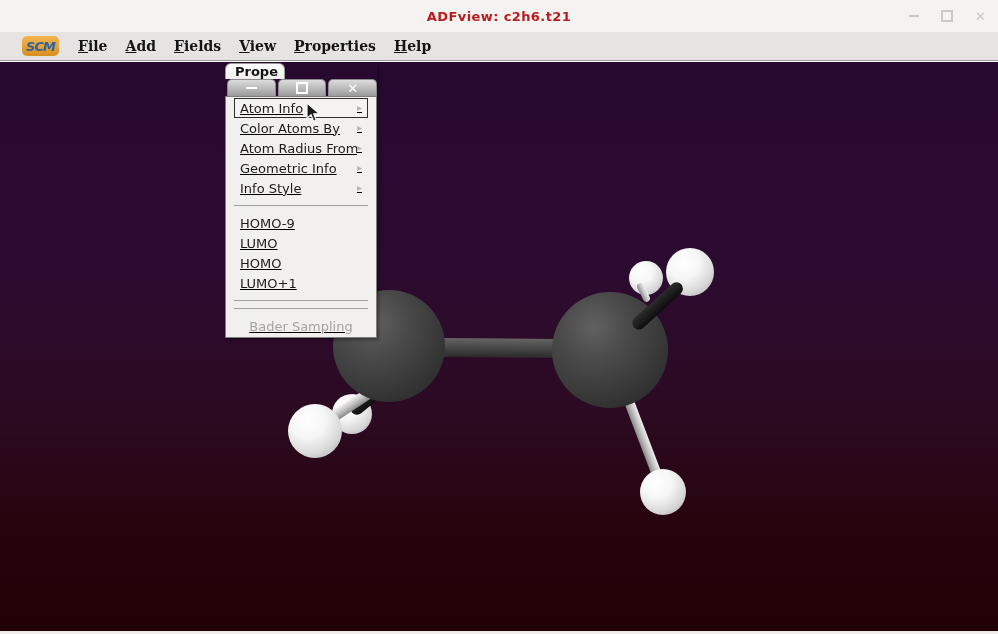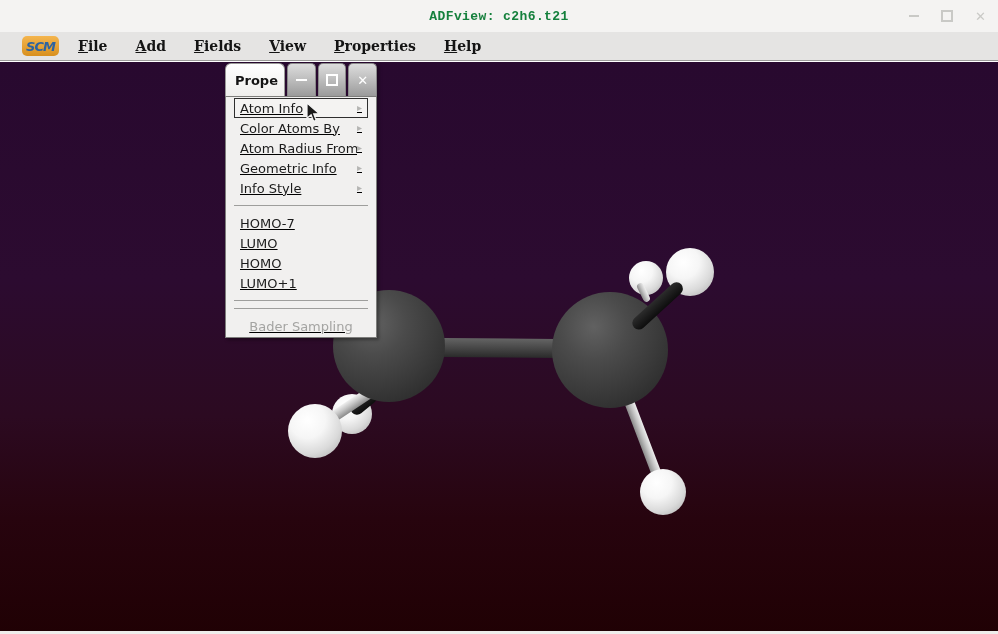--- a/index.html
+++ b/index.html
@@ -1,49 +1,49 @@
 <!DOCTYPE html>
 <html><head>
 <meta charset="utf-8">
 <style>
   html,body{margin:0;padding:0;}
   body{width:998px;height:634px;overflow:hidden;font-family:"DejaVu Sans",sans-serif;}
   .screen{position:relative;width:998px;height:634px;background:#ffffff;overflow:hidden;}
 
   
   .titlebar{height:32px;background:#f4f3f2;display:flex;align-items:center;justify-content:center;position:relative;}
-  .titlebar-title{font-weight:bold;font-size:13px;color:#15803d;letter-spacing:.4px;font-family:Liberation Mono, monospace;}
+  .titlebar-title{font-weight:bold;font-size:13px;color:#b91c1c;letter-spacing:.4px;}
   .titlebar-controls{position:absolute;right:12px;top:0;height:100%;display:flex;align-items:center;gap:22px;}
   .tb-min{width:10px;height:2px;background:#c9c9c6;}
   .tb-max{width:8px;height:8px;border:2px solid #c9c9c6;}
   .tb-close{font-size:13px;font-weight:bold;color:#c9c9c6;line-height:1;}
 
   
   .menubar{height:29px;background:#e5e4e3;border-bottom:1px solid #9b9b99;display:flex;align-items:center;padding-left:22px;box-sizing:border-box;}
   .logo{width:37px;height:20px;border-radius:5px;background:linear-gradient(180deg,#f4b54e,#d8901f);color:#2d63a0;
         font-style:italic;font-weight:bold;font-size:13px;display:flex;align-items:center;justify-content:center;letter-spacing:-1px;}
-  .menubar-items{display:flex;gap:28px;margin-left:19px;}
+  .menubar-items{display:flex;gap:18px;margin-left:19px;}
   .menubar-item{font-family:"DejaVu Serif","Liberation Serif",serif;font-weight:bold;font-size:14px;color:#141414;cursor:default;}
   .menubar-item .mn{text-decoration:underline;}
 
   
   .viewport{position:absolute;top:62px;left:0;right:0;bottom:0;overflow:hidden;
     background:linear-gradient(180deg,#28092f 0%,#2c0b30 38%,#2c0a21 62%,#27040e 80%,#200104 100%);}
   .atom{position:absolute;border-radius:50%;}
   .atom-C{background:radial-gradient(circle at 36% 30%, #616161 0%, #4b4b4b 30%, #3a3a3a 60%, #222222 100%);}
   .atom-H{background:radial-gradient(circle at 36% 30%, #ffffff 0%, #f6f6f6 35%, #dadada 65%, #a6a6a6 100%);}
   .bond{position:absolute;transform-origin:left center;}
   .bond-dark{background:linear-gradient(180deg,#646464 0%,#4a4a4a 45%,#2a2a2a 100%);}
   .bond-light{background:linear-gradient(180deg,#efefef 0%,#c6c6c6 45%,#8a8a8a 100%);border-radius:5px;}
   .bond-black{background:linear-gradient(180deg,#2c2c2c 0%,#0d0d0d 100%);border-radius:7px;}
   .bottom-strip{position:absolute;left:0;right:0;bottom:0;height:3px;background:#eeedeb;z-index:8;}
 
   
   .float-window{position:absolute;left:225px;top:1px;width:152px;z-index:10;box-shadow:2px 2px 3px rgba(0,0,0,.35);}
-  .fw-titlebar{height:33px;display:flex;align-items:stretch;}
+  .fw-titlebar{height:33px;display:flex;align-items:stretch;flex-direction:column;}
   .fw-tab{width:60px;background:linear-gradient(180deg,#ffffff,#efeeec);border:1px solid #9a9a98;border-bottom:none;
           border-radius:6px 6px 0 0;display:flex;align-items:center;padding-left:9px;font-weight:bold;font-size:13px;
           color:#141414;overflow:hidden;white-space:nowrap;box-sizing:border-box;}
   .fw-buttons{flex:1;display:flex;gap:2px;padding-left:2px;}
   .fw-btn{flex:1;background:linear-gradient(180deg,#dcdcdc 0%,#c3c3c3 40%,#9b9b9b 100%);border:1px solid #8a8a8a;border-bottom:none;
           border-radius:5px 5px 0 0;display:flex;align-items:center;justify-content:center;color:#ffffff;box-sizing:border-box;}
   .fw-min{width:11px;height:2px;background:#ffffff;}
   .fw-max{width:8px;height:8px;border:2px solid #ffffff;background:transparent;}
   .fw-close-glyph{font-size:13px;font-weight:bold;line-height:1;color:#ffffff;}
 
@@ -116,21 +116,21 @@
           <div class="menu-item">
             <span class="mi-label">Geometric Info</span>
             <span class="mi-arrow">▸</span>
           </div>
           <div class="menu-item">
             <span class="mi-label">Info Style</span>
             <span class="mi-arrow">▸</span>
           </div>
           <div class="menu-sep"></div>
           <div class="menu-item">
-            <span class="mi-label">HOMO-7</span>
+            <span class="mi-label">HOMO-9</span>
           </div>
           <div class="menu-item">
             <span class="mi-label">LUMO</span>
           </div>
           <div class="menu-item">
             <span class="mi-label">HOMO</span>
           </div>
           <div class="menu-item">
             <span class="mi-label">LUMO+1</span>
           </div>

